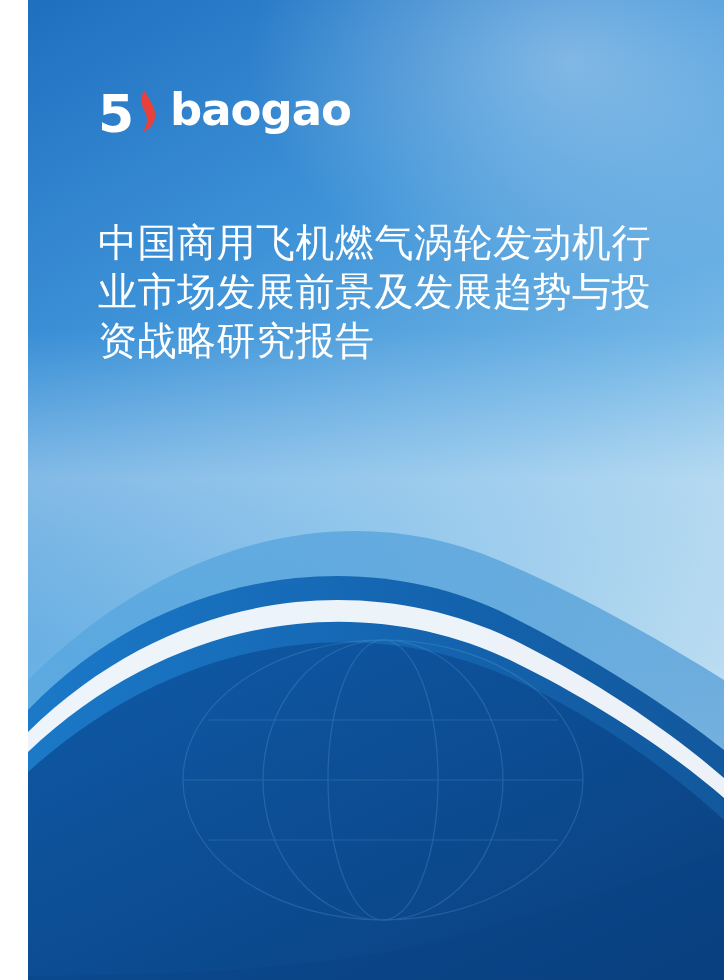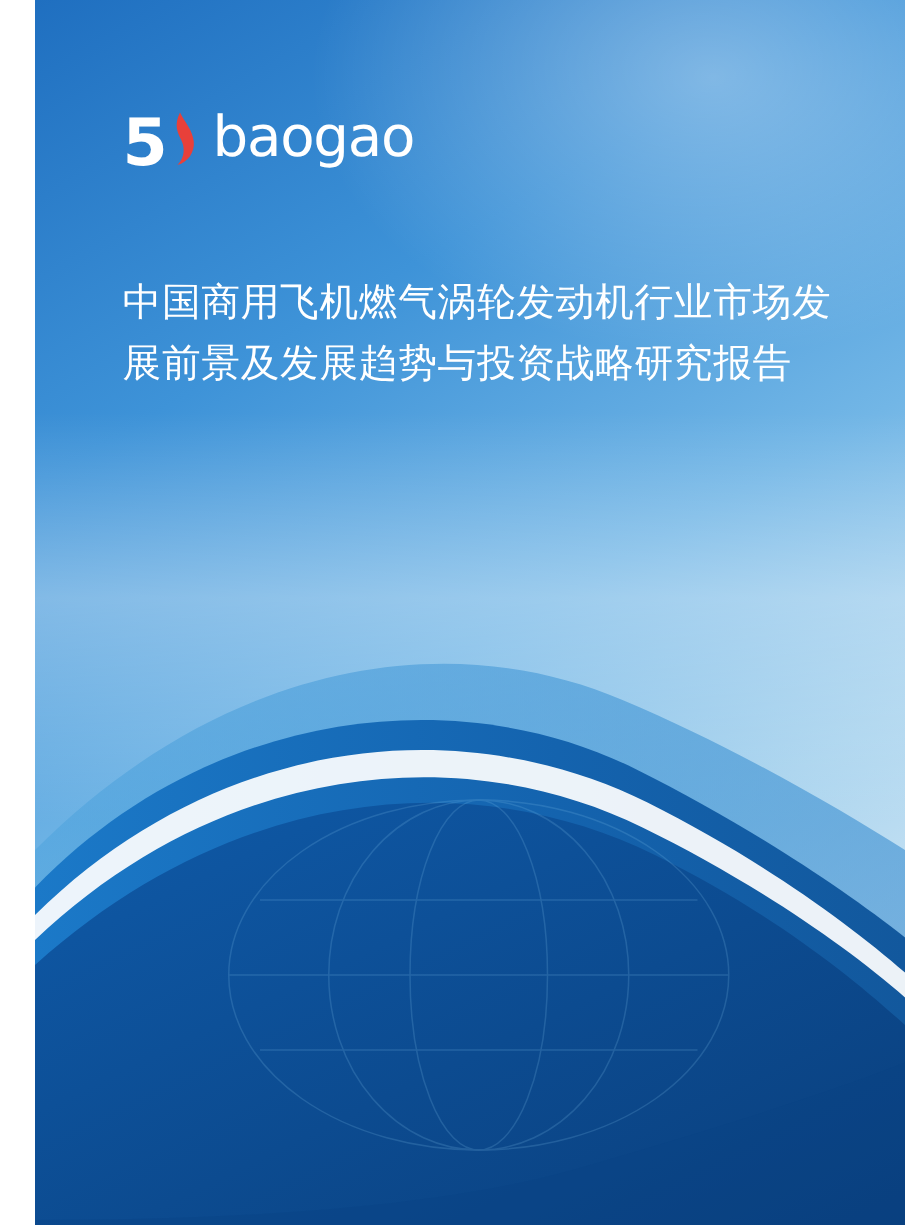--- a/index.html
+++ b/index.html
@@ -76,41 +76,41 @@
   .logo-mark {
     position: relative;
     width: 70px;
     height: 62px;
     flex: none;
   }
   .logo-text {
     font-size: 45px;
     line-height: 56px;
     color: #ffffff;
-    font-weight: normal;
+    font-weight: bold;
     letter-spacing: -1px;
     font-family: "DejaVu Sans", sans-serif;
     margin-left: 2px;
   }
   .logo-tagline {
     margin-top: 4px;
     margin-left: 38px;
     font-size: 14px;
     letter-spacing: 2px;
     color: #eaf4fd;
     font-family: "DejaVu Sans", sans-serif;
   }
   
   .title {
     position: absolute;
     left: 70px;
     top: 218px;
     width: 570px;
     z-index: 20;
-    font-size: 31px;
+    font-size: 39px;
     line-height: 49px;
     color: #ffffff;
     font-family: "DejaVu Sans", sans-serif;
     letter-spacing: 0.5px;
   }
   
   .globe {
     position: absolute;
     left: 120px;
     top: 630px;

